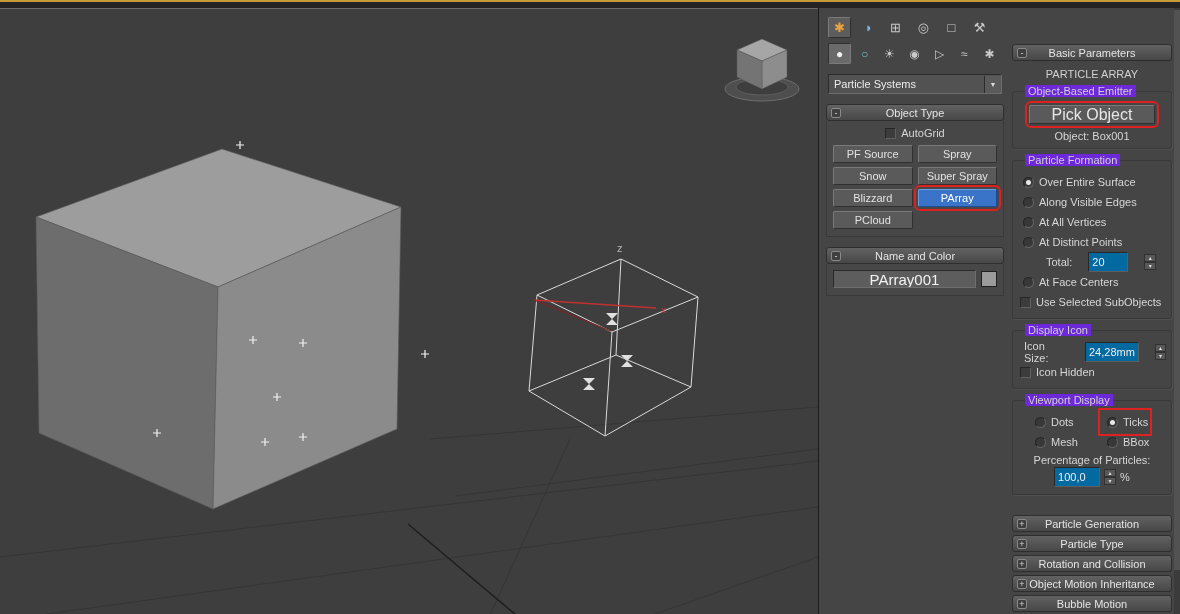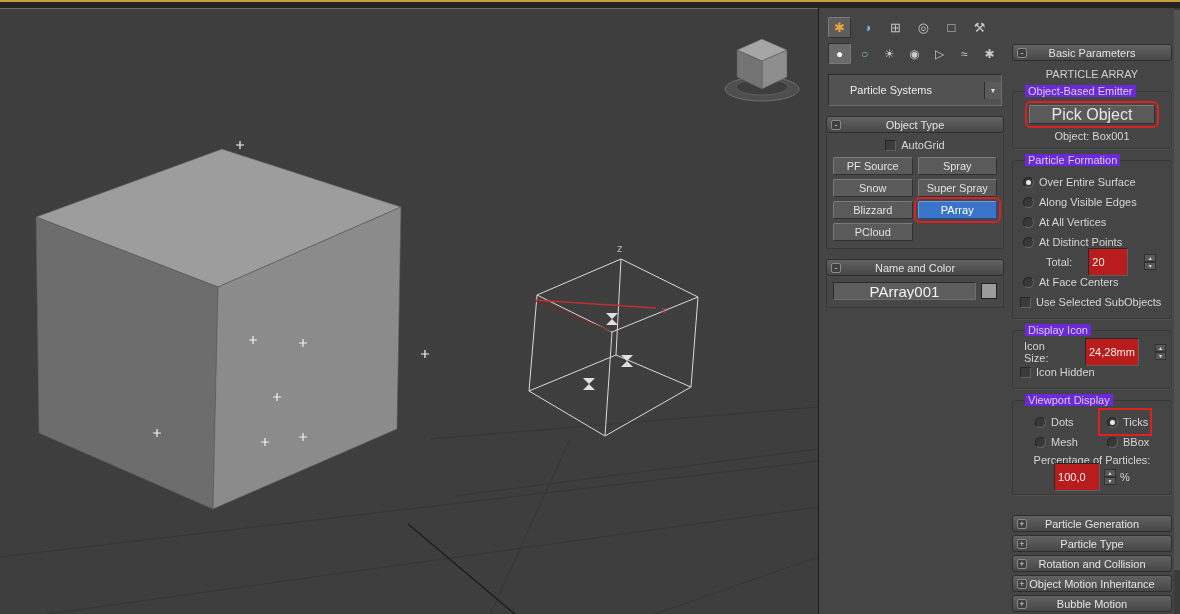--- a/index.html
+++ b/index.html
@@ -29,23 +29,23 @@
   .tab-icon, .cat-icon { width:23px; height:21px; display:flex; align-items:center;
     justify-content:center; font-size:13px; color:#c9c9c9; border:1px solid transparent; }
   .tab-icon.active { background:#5d5d5d; border-color:#7a7a7a #303030 #303030 #7a7a7a; border-radius:2px; }
   .tab-icon.create { color:#eda33c; }
   .tab-icon.modify { color:#7fb2dd; }
   .cat-row { display:flex; align-items:center; gap:2px; padding:2px 2px 4px 6px; }
   .cat-icon { font-size:12px; }
   .cat-icon.active { background:#6a6a6a; border-color:#303030 #7a7a7a #7a7a7a #303030; border-radius:2px; color:#f2f2f2; }
   .cat-icon.shapes { color:#72c5c5; }
 
-  .dropdown { margin:6px 6px 0 6px; height:32px; background:#525252;
+  .dropdown { margin:6px 6px 0 6px; height:20px; background:#525252;
     border:1px solid; border-color:#2c2c2c #6d6d6d #6d6d6d #2c2c2c;
-    display:flex; align-items:center; padding-left:21px; color:#ececec; }
+    display:flex; align-items:center; padding-left:5px; color:#ececec; }
   .dd-arrow { width:17px; height:17px; margin-left:auto; background:#5a5a5a;
     border-left:1px solid #2c2c2c; display:flex; align-items:center; justify-content:center;
     font-size:7px; color:#ddd; }
 
   .rollout { margin:10px 4px 0 4px; }
   .rollout-header { height:17px; background:linear-gradient(#626262,#474747);
     border:1px solid #2e2e2e; border-radius:3px; display:flex; align-items:center;
     justify-content:center; position:relative; color:#e4e4e4; }
   .rollout-toggle { position:absolute; left:4px; top:3px; width:10px; height:10px;
     border:1px solid #8a8a8a; background:#3f3f3f; line-height:8px; text-align:center;
@@ -80,21 +80,21 @@
   .center-text { text-align:center; color:#d6d6d6; }
 
   .radio-row { display:flex; align-items:center; gap:5px; height:20px; padding-left:5px; width:fit-content; }
   .radio { width:11px; height:11px; border-radius:50%; background:#383838; flex:0 0 11px;
     border:1px solid; border-color:#242424 #636363 #636363 #242424; position:relative; }
   .radio.checked::after { content:""; position:absolute; left:2px; top:2px; right:2px; bottom:2px;
     border-radius:50%; background:#e8e8e8; }
 
   .inline-row { display:flex; align-items:center; gap:16px; height:20px; }
   .indent { padding-left:28px; }
-  .spin-field { height:28px; background:#b91c1c; border:1px solid;
+  .spin-field { height:20px; background:#0369a1; border:1px solid;
     border-color:#272727 #5e5e5e #5e5e5e #272727; color:#efefef; display:flex;
     align-items:center; padding:0 3px; }
   .w40 { width:40px; } .w54 { width:54px; } .w46 { width:46px; }
   .spin-btns { display:flex; flex-direction:column; width:12px; }
   .spin-btn { height:8px; background:#585858; border:1px solid #313131; font-size:6px;
     line-height:5px; text-align:center; color:#ddd; padding:0; font-family:inherit; }
 
   .check-row { display:flex; align-items:center; gap:5px; height:20px; padding-left:2px; }
 
   .vd-grid { display:grid; grid-template-columns:72px 80px; padding-left:12px; }

